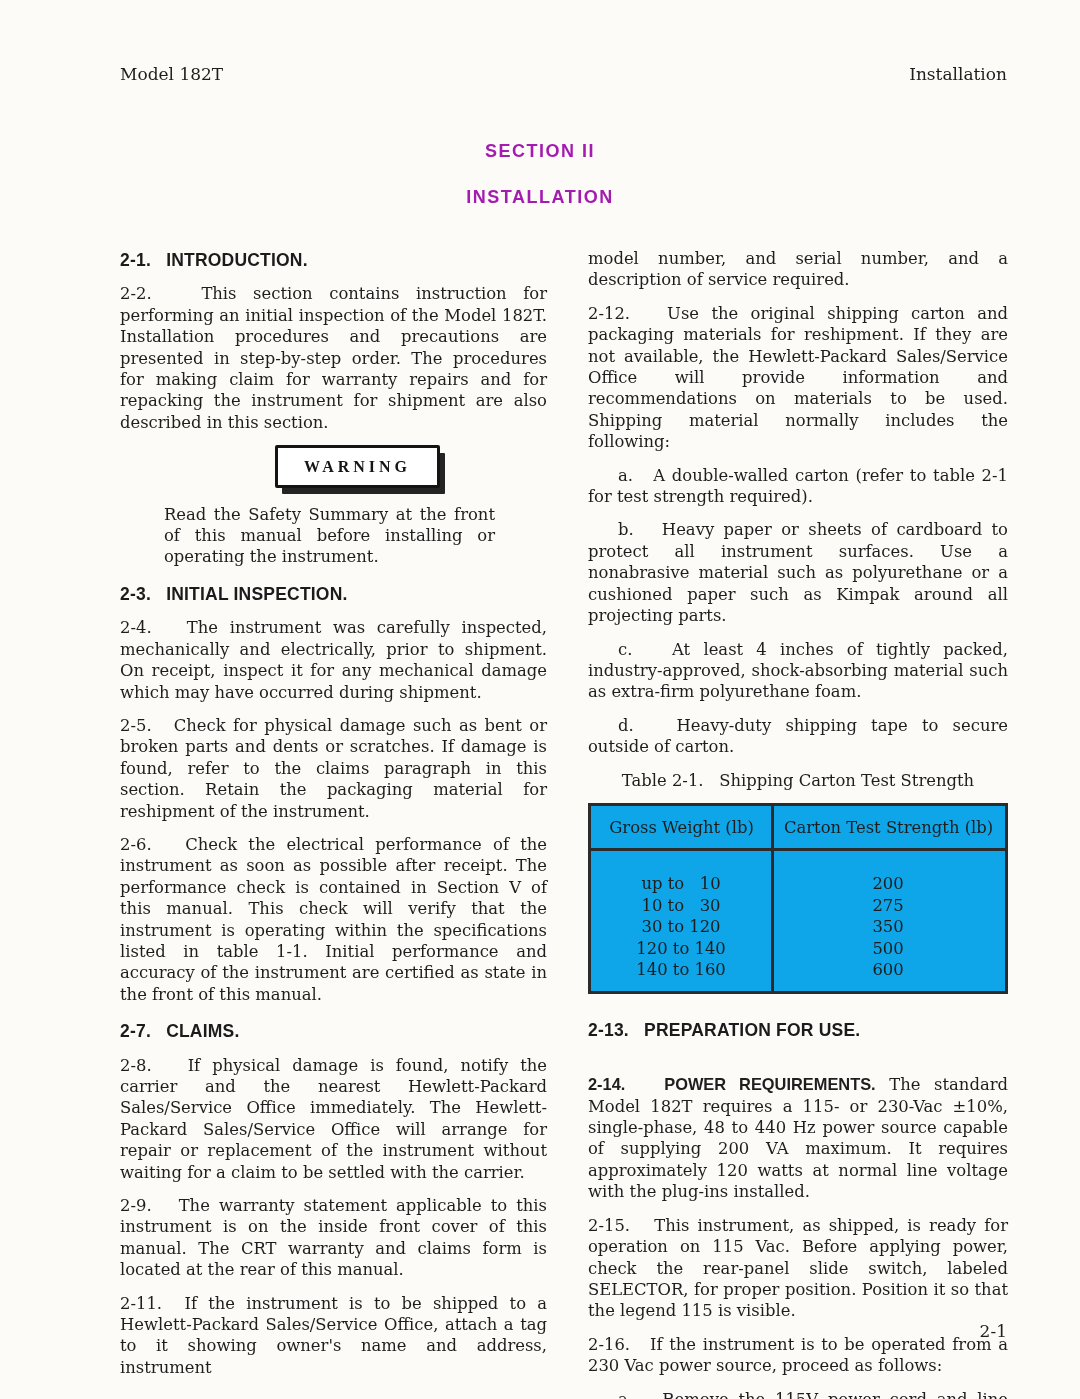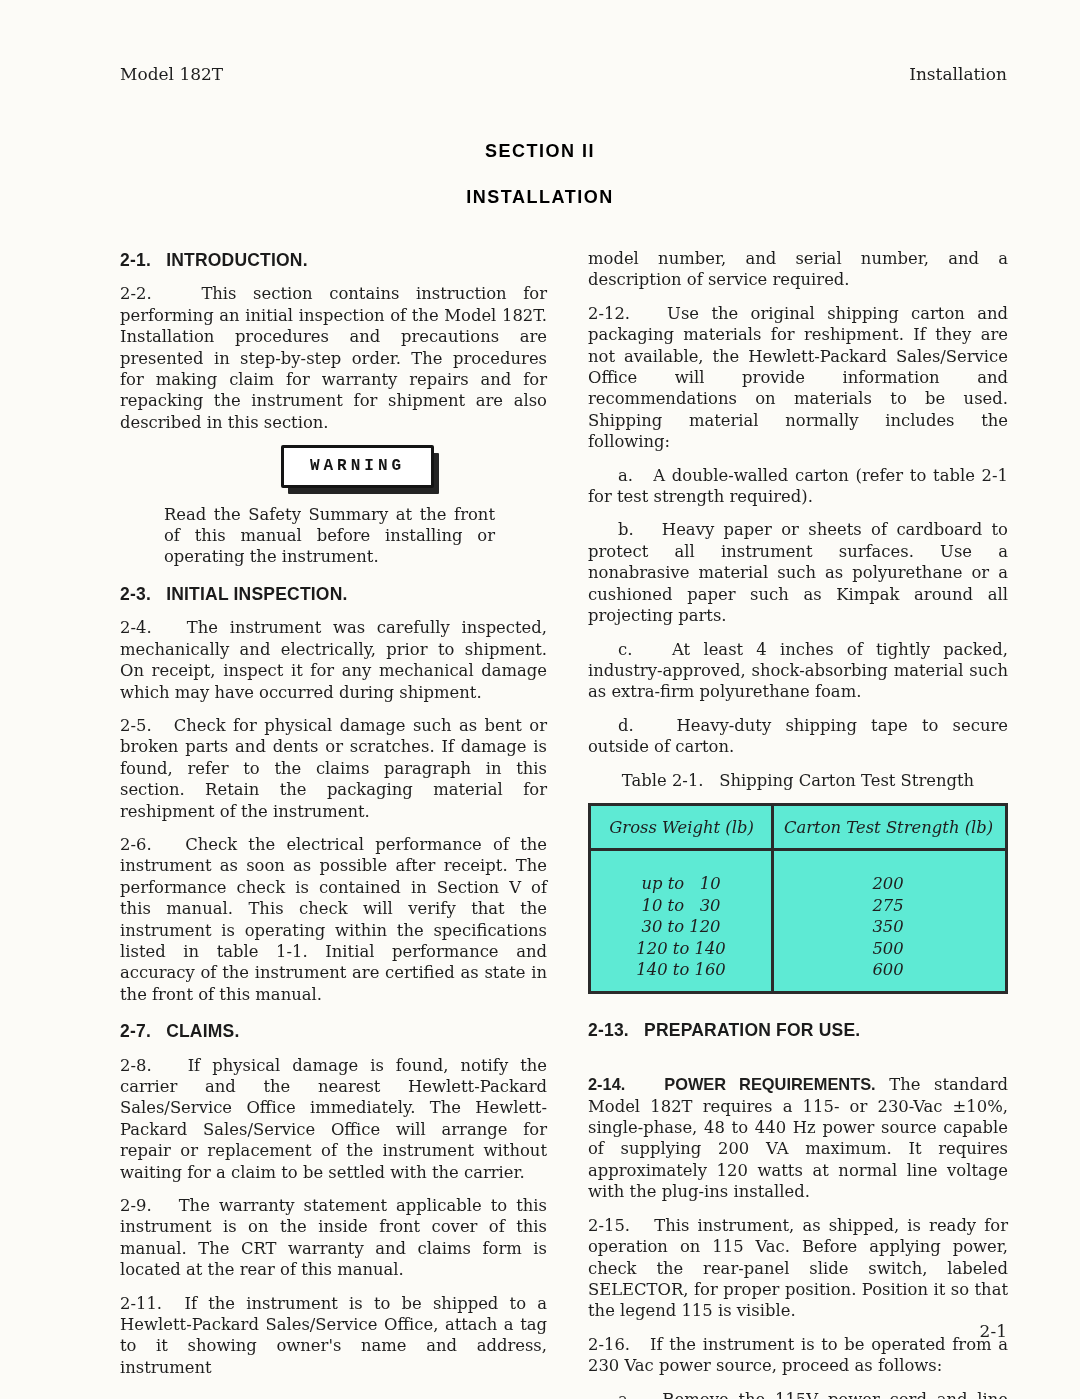--- a/index.html
+++ b/index.html
@@ -15,21 +15,21 @@
   .running-head {
     position:absolute; top:64px; left:120px; right:73px;
     display:flex; justify-content:space-between;
     font-size:17px;
   }
   .section-block {
     position:absolute; top:141px; left:0; width:100%;
     text-align:center;
     font-family:"Liberation Sans", sans-serif;
     font-weight:bold; font-size:18px; letter-spacing:1.5px;
-    color:#000000;
+    color:#a21caf;
   }
   .section-block .line2 { margin-top:25px; }
   .col {
     position:absolute; top:248px;
     font-size:16.4px; line-height:21.4px;
     text-align:justify;
   }
   .col-left  { left:120px; width:427px; }
   .col-right { left:588px; width:420px; }
   .head {
@@ -42,36 +42,35 @@
   p { margin:0 0 12px 0; }
   .list-item { text-indent:30px; }
   .warning-wrap { text-align:center; margin:8px 0 16px; }
   .warning-stamp {
     display:inline-block; position:relative;
     transform:translateX(24px);
     background:#ffffff;
     border:3px solid #141414;
     border-radius:2px;
     padding:8px 26px 7px 26px;
-    font-family:Liberation Mono, monospace;
+    font-family:Liberation Serif, serif;
     font-weight:bold; font-size:16px; letter-spacing:4px;
     color:#151515;
     box-shadow:6px 7px 0 -1px #242424, 8px 9px 0 -4px #6a6a6a;
   }
   .note { margin:14px 52px 16px 44px; }
   .table-title {
     text-align:center;
     margin:8px 0 12px 0; font-size:16.4px; text-align:center;
   }
   .carton-table {
     position:relative;
     border:3px solid #2b2b2b;
     margin:0 0 10px 0;
-    background:#5eead4;
-    font-style:italic;
+    background:#0ea5e9;
   }
   .carton-table::after {
     content:""; position:absolute; top:0; bottom:0; left:43.5%;
     width:3px; background:#2b2b2b;
   }
   .t-head { display:flex; border-bottom:3px solid #2b2b2b; }
   .t-cell { text-align:center; }
   .c1 { width:43.5%; } .c2 { width:56.5%; }
   .t-head .t-cell { padding:11px 4px 10px; }
   .t-body { padding:22px 0 10px; }

